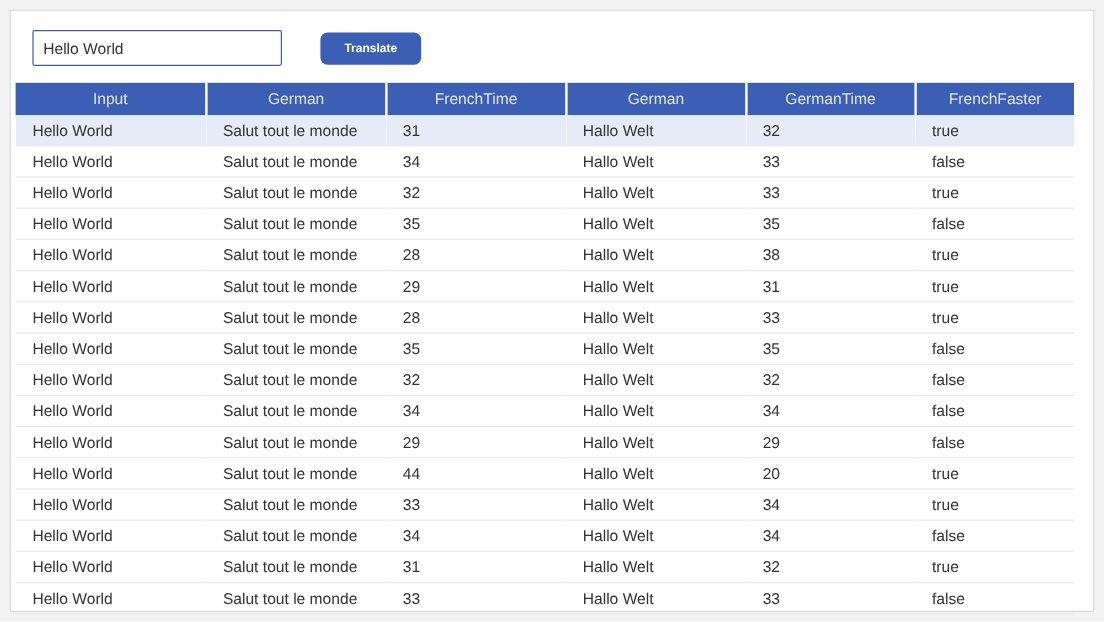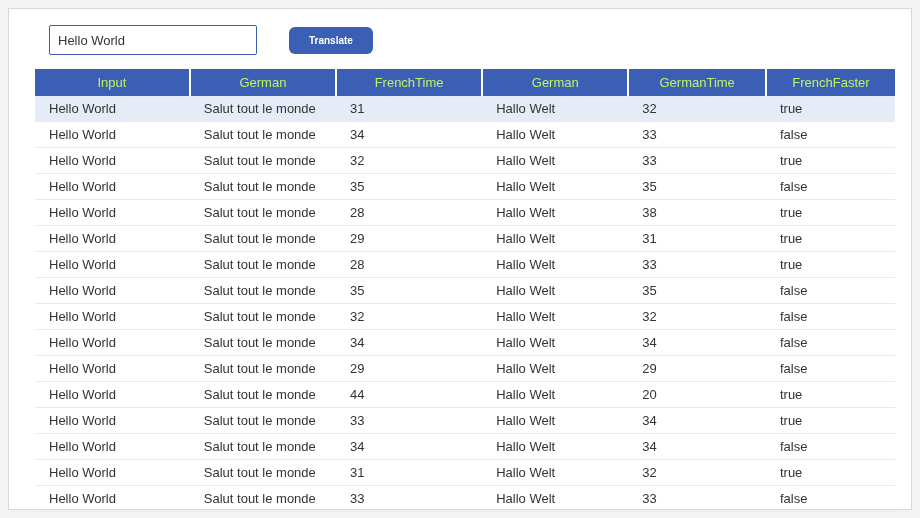--- a/index.html
+++ b/index.html
@@ -13,21 +13,21 @@
       background: #f3f3f3;
       padding: 8px;
       width: 920px;
       height: 518px;
     }
     .container {
       background: #ffffff;
       border: 1px solid #d8d8d8;
       width: 100%;
       height: 100%;
-      padding: 16px 16px 10px 26px;
+      padding: 16px 16px 10px 4px;
     }
     .top-bar {
       display: flex;
       align-items: center;
       gap: 32px;
       margin-bottom: 14px;
       padding-left: 14px;
     }
     .text-input {
       width: 208px;
@@ -49,21 +49,21 @@
       font-weight: 600;
       cursor: pointer;
     }
     table {
       width: 100%;
       border-collapse: collapse;
       table-layout: fixed;
     }
     thead th {
       background: #3a5fb5;
-      color: #bef264;
+      color: #e5e5e5;
       font-weight: 400;
       font-size: 13px;
       padding: 6px 0;
       text-align: center;
       border-right: 2px solid #ffffff;
     }
     thead th:last-child {
       border-right: none;
     }
     tbody tr {

